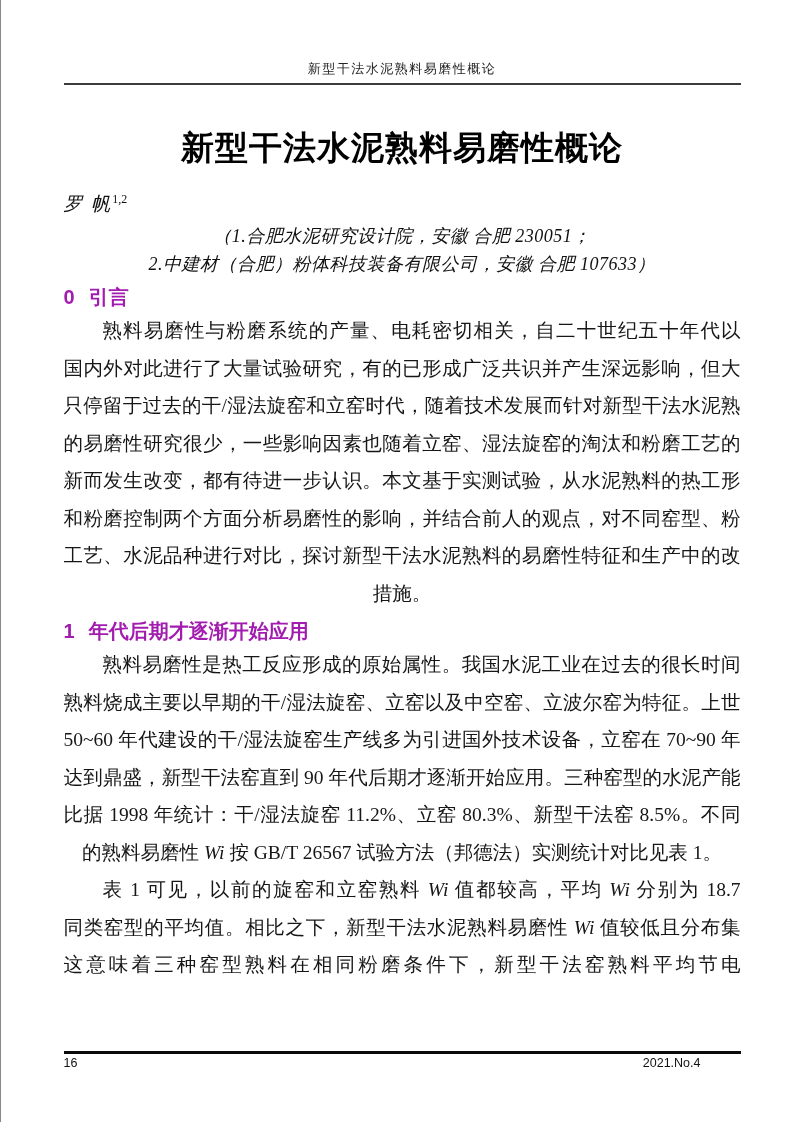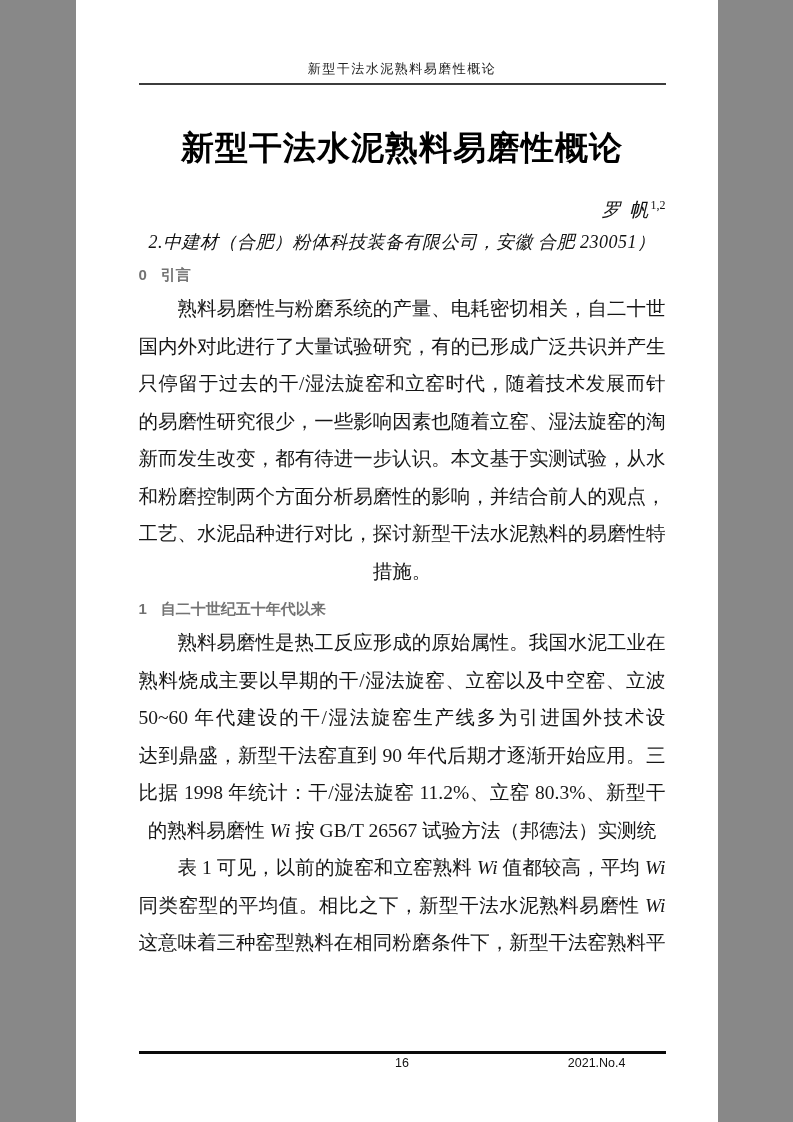--- a/index.html
+++ b/index.html
@@ -1,18 +1,18 @@
 <!DOCTYPE html>
 <html lang="zh"><head>
 <meta charset="utf-8">
 <style>
   html,body { margin:0; padding:0; background:#888; }
   .page {
     position: relative;
-    width: 642px; height: 1122px;
+    width: 792px; height: 1122px;
     margin: 0 auto;
     background: #ffffff;
     box-sizing: border-box;
     padding: 0 52px 0 63px;
     overflow: hidden;
     font-family: "Liberation Serif", "DejaVu Serif", serif;
     color: #111;
   }
   .running-header {
     margin-top: 58px;
@@ -28,43 +28,43 @@
     margin: 40px 0 0 0;
     font-family: "Liberation Sans", "DejaVu Sans", sans-serif;
     font-weight: 700;
     font-size: 33px;
     line-height: 46px;
     text-align: center;
     letter-spacing: 1px;
     color: #000;
   }
   .author {
-    margin-top: 20px;
-    text-align: right;
+    margin-top: 14px;
+    text-align: left;
     font-size: 19px;
     line-height: 28px;
     font-style: italic;
     letter-spacing: 2px;
   }
   .author sup { font-size: 12px; font-style: normal; letter-spacing: 0; }
   .affiliations {
     margin-top: 4px;
     text-align: center;
     font-size: 18px;
     line-height: 28px;
     font-style: italic;
     letter-spacing: 0.5px;
   }
   h2.sec-heading {
     margin: 4px 0 0 0;
     font-family: "Liberation Sans", "DejaVu Sans", sans-serif;
     font-weight: 700;
-    font-size: 15px;
+    font-size: 20px;
     line-height: 30px;
-    color: #737373;
+    color: #a21caf;
   }
   h2.sec-heading .sec-num { margin-right: 14px; }
   .para { margin: 0; font-size: 19.5px; color: #161616; }
   .line {
     line-height: 37.5px;
     height: 37.5px;
     white-space: normal;
     overflow: hidden;
     text-align: center;
   }
@@ -80,56 +80,56 @@
   .footer-row {
     position: relative;
     height: 20px;
     margin-top: 2px;
     font-family: "Liberation Sans", "DejaVu Sans", sans-serif;
     font-size: 12.5px;
     color: #111;
   }
   .page-num {
     position: absolute; left: 0; right: 0;
-    text-align: center;
   }
   .issue { position: absolute; right: 40px; top: 0; }
 </style>
 </head>
 <body>
 
 <div class="page">
 
   <div class="running-header">
     <span>新型干法水泥熟料易磨性概论</span>
   </div>
 
   <h1 class="title">新型干法水泥熟料易磨性概论</h1>
 
   <div class="author">
     <span>罗 帆</span><sup>1,2</sup>
   </div>
 
   <div class="affiliations">
-    <div>2.中建材（合肥）粉体科技装备有限公司，安徽 合肥 230051）</div>
+    <div>（1.合肥水泥研究设计院，安徽 合肥 230051；</div>
+    <div>2.中建材（合肥）粉体科技装备有限公司，安徽 合肥 107633）</div>
   </div>
 
   <div id="content">
       <h2 class="sec-heading"><span class="sec-num">0</span><span>引言</span></h2>
       <div class="para">
         <div class="line j ind">熟料易磨性与粉磨系统的产量、电耗密切相关，自二十世纪五十年代以来，</div>
         <div class="line j">国内外对此进行了大量试验研究，有的已形成广泛共识并产生深远影响，但大多</div>
         <div class="line j">只停留于过去的干/湿法旋窑和立窑时代，随着技术发展而针对新型干法水泥熟料</div>
         <div class="line j">的易磨性研究很少，一些影响因素也随着立窑、湿法旋窑的淘汰和粉磨工艺的创</div>
         <div class="line j">新而发生改变，都有待进一步认识。本文基于实测试验，从水泥熟料的热工形成</div>
         <div class="line j">和粉磨控制两个方面分析易磨性的影响，并结合前人的观点，对不同窑型、粉磨</div>
         <div class="line j">工艺、水泥品种进行对比，探讨新型干法水泥熟料的易磨性特征和生产中的改善</div>
         <div class="line">措施。</div>
       </div>
-      <h2 class="sec-heading"><span class="sec-num">1</span><span>自二十世纪五十年代以来</span></h2>
+      <h2 class="sec-heading"><span class="sec-num">1</span><span>年代后期才逐渐开始应用</span></h2>
       <div class="para">
         <div class="line j ind">熟料易磨性是热工反应形成的原始属性。我国水泥工业在过去的很长时间内，</div>
         <div class="line j">熟料烧成主要以早期的干/湿法旋窑、立窑以及中空窑、立波尔窑为特征。上世纪</div>
         <div class="line j">50~60 年代建设的干/湿法旋窑生产线多为引进国外技术设备，立窑在 70~90 年代</div>
         <div class="line j">达到鼎盛，新型干法窑直到 90 年代后期才逐渐开始应用。三种窑型的水泥产能占</div>
         <div class="line j">比据 1998 年统计：干/湿法旋窑 11.2%、立窑 80.3%、新型干法窑 8.5%。不同窑型</div>
         <div class="line">的熟料易磨性 <i>Wi</i> 按 GB/T 26567 试验方法（邦德法）实测统计对比见表 1。</div>
       </div>
       <div class="para">
         <div class="line j ind">表 1 可见，以前的旋窑和立窑熟料 <i>Wi</i> 值都较高，平均 <i>Wi</i> 分别为 18.7 kWh/t、</div>

